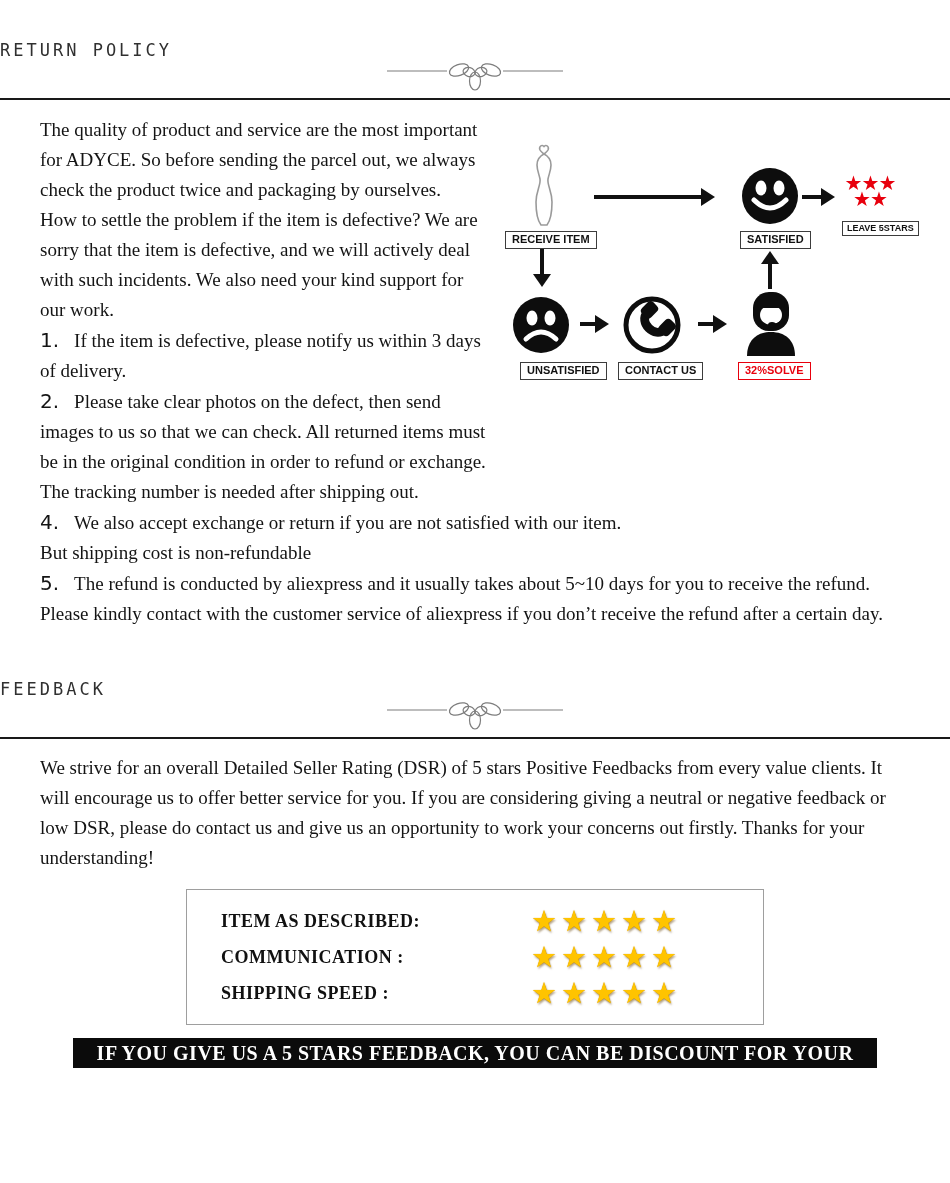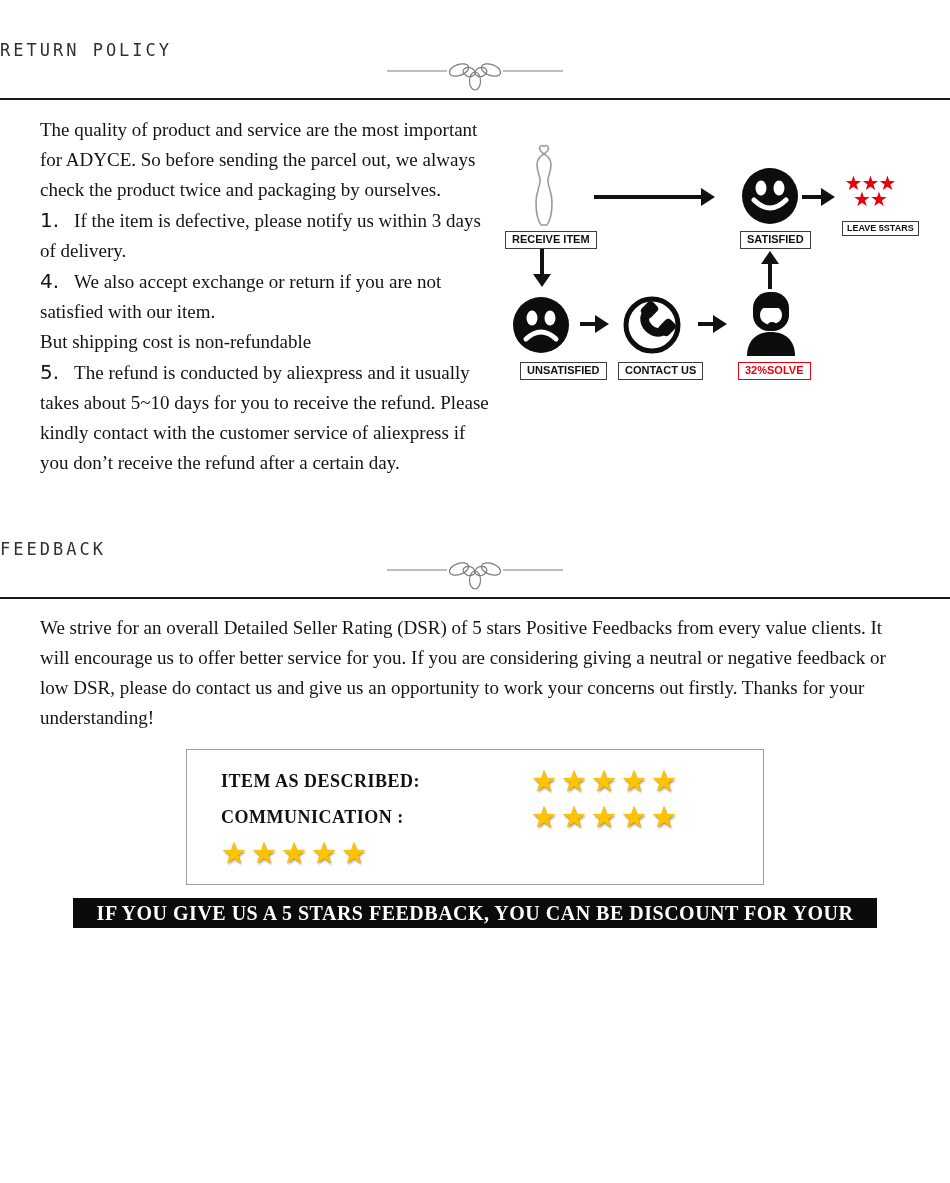--- a/index.html
+++ b/index.html
@@ -148,23 +148,27 @@
         <ellipse cx="27" cy="25" rx="11" ry="10" fill="#ffffff"></ellipse>
         <rect x="13" y="9" width="28" height="9" rx="4" fill="#0d0d0d"></rect>
         <path d="M41 23 C41 31 35 35 29 35" stroke="#0d0d0d" stroke-width="3" fill="none"></path>
         <ellipse cx="28" cy="35" rx="4" ry="3" fill="#0d0d0d"></ellipse>
         <path d="M3 66 C3 50 13 42 27 42 C41 42 51 50 51 66 Z" fill="#0d0d0d"></path>
       </svg>
       <div class="fc-label red" style="left:238px;top:227px">32%SOLVE</div>
     </div>
 
     <p>The quality of product and service are the most important for ADYCE. So before sending the parcel out, we always check the product twice and packaging by ourselves.</p>
+    <p>How to settle the problem if the item is defective? We are sorry that the item is defective, and we will actively deal with such incidents. We also need your kind support for our work.</p>
 
     <div class="policy-item">
       <span class="num">1.</span><span>If the item is defective, please notify us within 3 days of delivery.</span>
+    </div>
+    <div class="policy-item">
+      <span class="num">2.</span><span>Please take clear photos on the defect, then send images to us so that we can check. All returned items must be in the original condition in order to refund or exchange. The tracking number is needed after shipping out.</span>
     </div>
     <div class="policy-item">
       <span class="num">4.</span><span>We also accept exchange or return if you are not satisfied with our item.</span>
       <div class="policy-cont">But shipping cost is non-refundable</div>
     </div>
     <div class="policy-item">
       <span class="num">5.</span><span>The refund is conducted by aliexpress and it usually takes about 5~10 days for you to receive the refund. Please kindly contact with the customer service of aliexpress if you don’t receive the refund after a certain day.</span>
     </div>
     <div class="clear"></div>
   </section>
@@ -191,20 +195,21 @@
     <div class="ratings-box">
       <div class="rating-row">
         <span class="rating-label">ITEM AS DESCRIBED:</span>
         <span class="gold-stars">★★★★★</span>
       </div>
       <div class="rating-row">
         <span class="rating-label">COMMUNICATION :</span>
         <span class="gold-stars">★★★★★</span>
       </div>
       <div class="rating-row">
+        <span class="rating-label">SHIPPING SPEED :</span>
         <span class="gold-stars">★★★★★</span>
       </div>
     </div>
 
     <div class="banner">IF YOU GIVE US A 5 STARS FEEDBACK, YOU CAN BE DISCOUNT FOR YOUR NEXT ORDER</div>
   </section>
 
 </div>
 
 </body></html>

